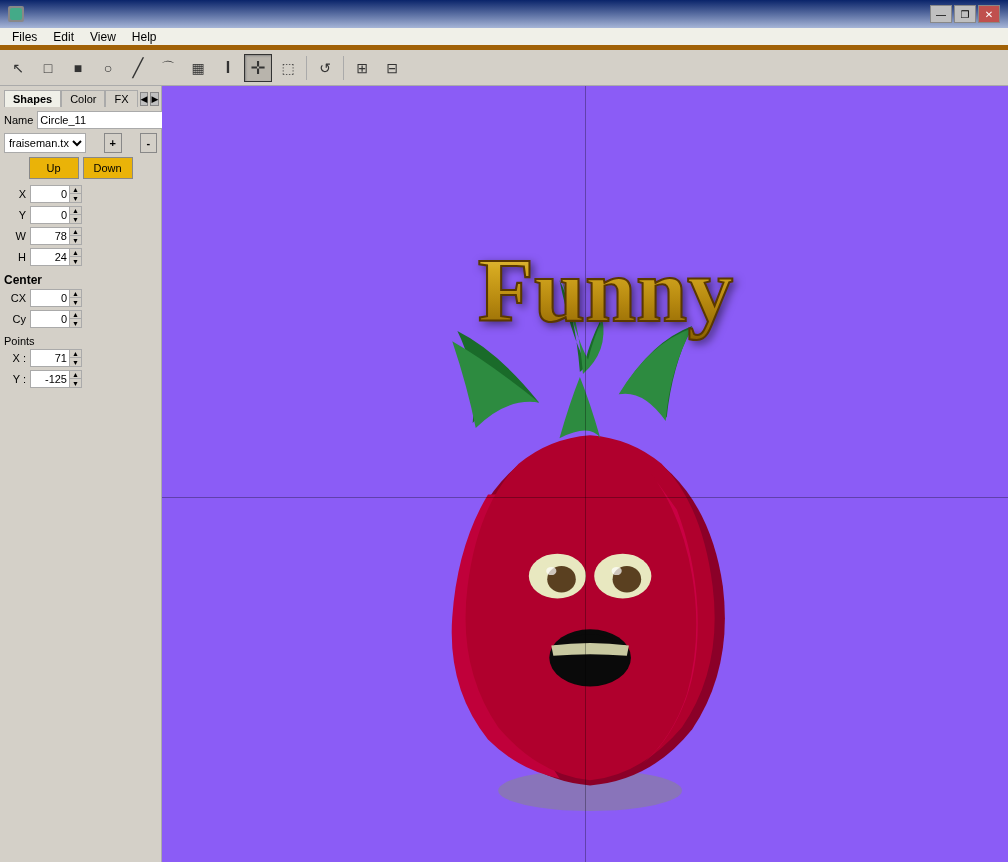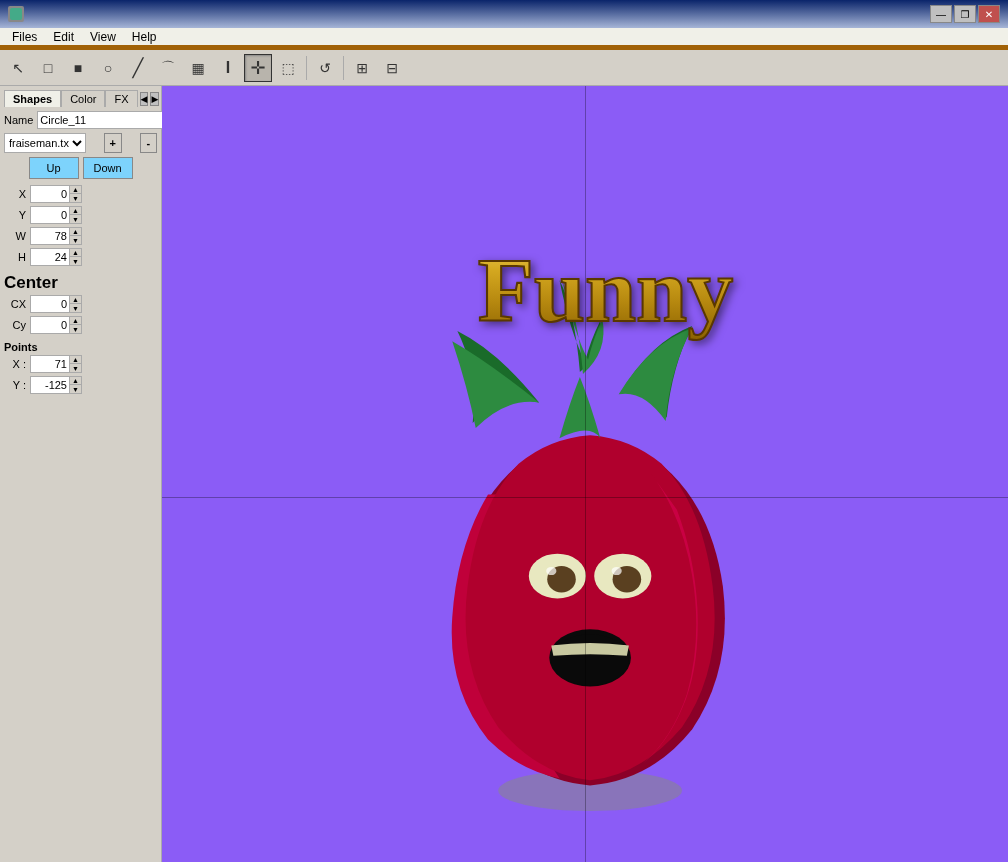--- a/index.html
+++ b/index.html
@@ -74,33 +74,33 @@
     .file-select { flex: 1; height: 20px; border: 1px solid #aaa; background: white; font-size: 11px; }
     .small-btn { width: 20px; height: 20px; background: #d4d0c8; border: 1px solid #888; display: flex; align-items: center; justify-content: center; cursor: pointer; font-size: 11px; font-weight: bold; }
 
     
     .shape-list-container { flex: 1; border: 1px solid #aaa; background: white; overflow-y: scroll; margin-bottom: 4px; min-height: 80px; max-height: 90px; }
     .shape-item { padding: 1px 4px; font-size: 11px; cursor: pointer; white-space: nowrap; }
     .shape-item.selected { background: #316ac5; color: white; }
 
     
     .updown-row { display: flex; gap: 4px; justify-content: center; margin-bottom: 6px; }
-    .updown-btn { width: 50px; height: 22px; background: #7dd3fc; border: 1px solid #888; cursor: pointer; font-size: 11px; }
+    .updown-btn { width: 50px; height: 22px; background: #eab308; border: 1px solid #888; cursor: pointer; font-size: 11px; }
 
     
     .prop-row { display: flex; align-items: center; margin-bottom: 3px; }
     .prop-label { width: 22px; font-size: 11px; text-align: right; margin-right: 4px; }
     .prop-input-wrap { display: flex; align-items: center; border: 1px solid #aaa; background: white; height: 18px; }
     .prop-input { width: 38px; height: 16px; border: none; background: transparent; padding: 0 2px; font-size: 11px; text-align: right; outline: none; }
     .spin-btns { display: flex; flex-direction: column; }
     .spin-btn { width: 12px; height: 8px; background: #d4d0c8; border: none; border-left: 1px solid #aaa; cursor: pointer; font-size: 7px; display: flex; align-items: center; justify-content: center; padding: 0; }
     .spin-btn:first-child { border-bottom: 1px solid #aaa; }
 
-    .center-label { font-size: 17px; margin: 4px 0 2px 0; font-weight: bold; }
-    .points-label { font-size: 11px; margin: 4px 0 2px 0; font-weight: bold; }
+    .center-label { font-size: 12px; margin: 4px 0 2px 0; font-weight: bold; }
+    .points-label { font-size: 11px; margin: 4px 0 2px 0; font-weight: normal; }
 
     
     .canvas-area {
       flex: 1; background: #8b5cf6; overflow: hidden; position: relative;
     }
     .canvas-svg { width: 100%; height: 100%; }
 
     
     .crosshair-h { position: absolute; left: 0; right: 0; height: 1px; background: rgba(0,0,0,0.3); }
     .crosshair-v { position: absolute; top: 0; bottom: 0; width: 1px; background: rgba(0,0,0,0.3); }

